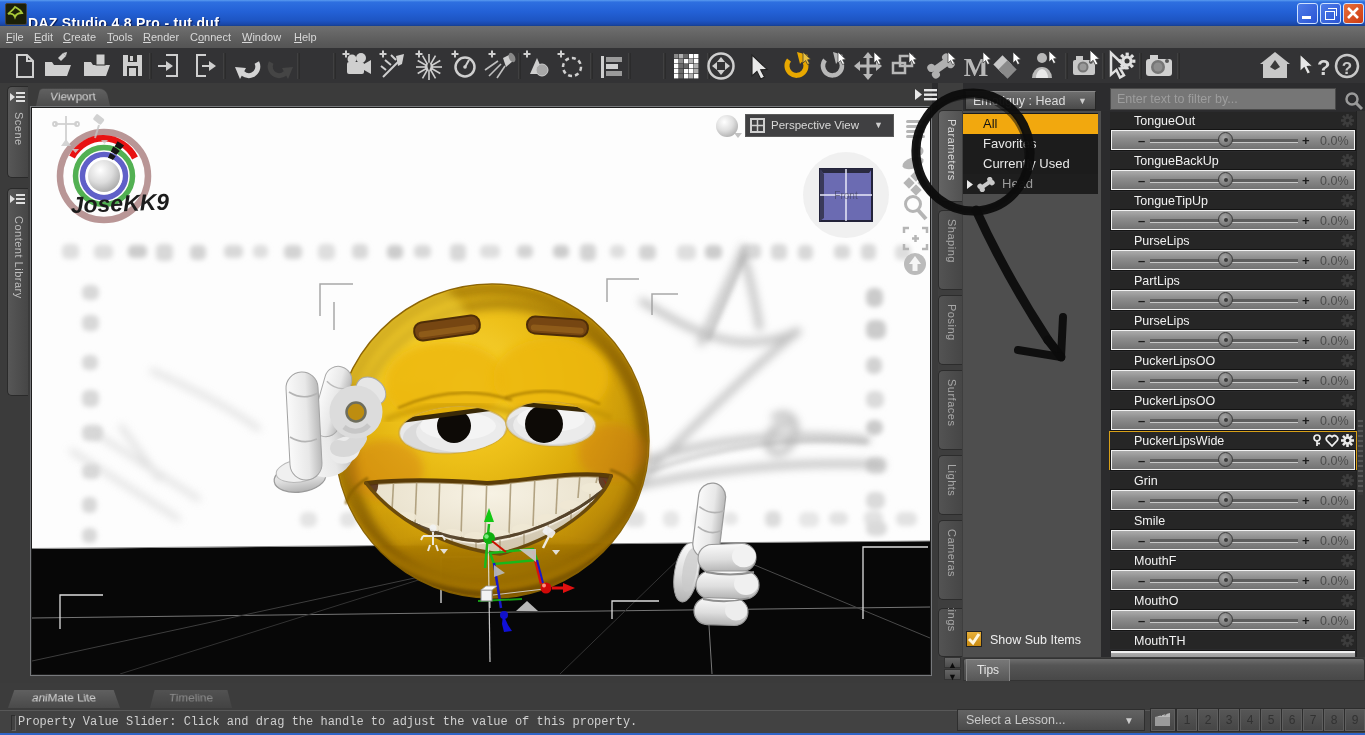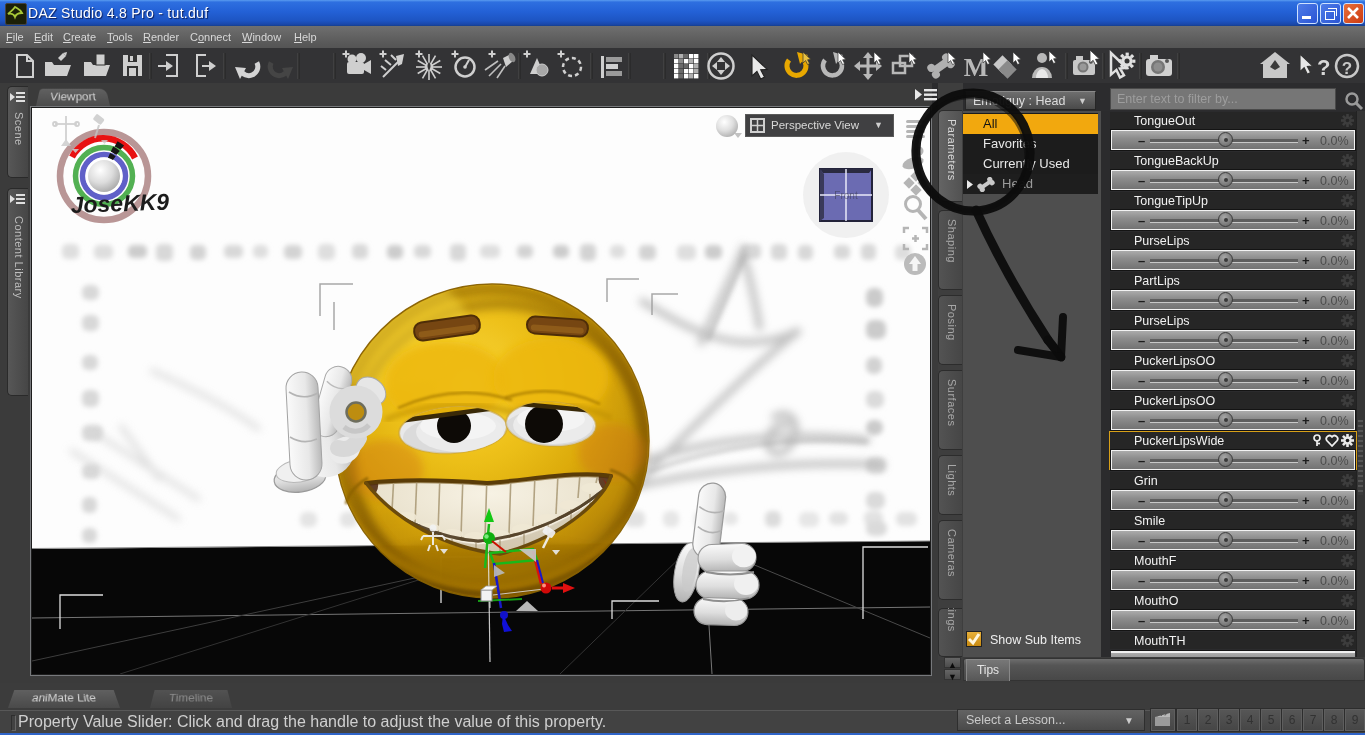--- a/index.html
+++ b/index.html
@@ -1,21 +1,21 @@
 <!DOCTYPE html>
 <html><head>
 <meta charset="utf-8">
 <style>
 html,body{margin:0;padding:0;}
 body{width:1365px;height:735px;overflow:hidden;background:#3c3c3c;font-family:"Liberation Sans",sans-serif;position:relative;}
 .abs{position:absolute;}
 
 #titlebar{left:0;top:0;width:1365px;height:26px;background:linear-gradient(180deg,#5a9cf0 0%,#2e6fe0 8%,#2361d6 45%,#1d54c2 80%,#1a47a8 94%,#16408c 100%);}
 #dazicon{left:5px;top:3px;width:20px;height:20px;background:#1c2008;border:1px solid #444;border-radius:2px;}
-#title-text{left:28px;top:5px;color:#fff;font-size:14px;font-weight:normal;text-shadow:1px 1px 1px rgba(0,0,40,.7);letter-spacing:.3px;}
+#title-text{left:28px;top:15px;color:#fff;font-size:14px;font-weight:bold;text-shadow:1px 1px 1px rgba(0,0,40,.7);letter-spacing:.3px;}
 .winbtn{top:3px;width:21px;height:21px;border-radius:3px;border:1px solid #cfe2ff;box-sizing:border-box;}
 #btn-min{left:1297px;background:linear-gradient(135deg,#4e7ce8,#2a54d4);}
 #btn-max{left:1320px;background:linear-gradient(135deg,#4e7ce8,#2a54d4);}
 #btn-close{left:1343px;background:linear-gradient(135deg,#e8703a,#cc3a12);}
 
 #menubar{left:0;top:26px;width:1365px;height:30px;background:linear-gradient(180deg,#6f6f6f,#585858 60%,#4e4e4e);color:#d8d8d8;font-size:11px;}
 #menubar span{position:absolute;top:5px;}
 #menubar u{text-decoration:underline;}
 
 #toolbar{left:0;top:48px;width:1365px;height:35px;background:#333335;border-bottom:1px solid #222;}
@@ -43,21 +43,21 @@
 .prow{position:absolute;left:1px;top:18px;width:242px;height:18px;background:linear-gradient(180deg,#ababab,#8d8d8d 40%,#737373);border:1px solid #f2f2f2;outline:1px solid #141414;}
 .prow .minus{position:absolute;left:26px;top:2px;color:#1c1c1c;font-weight:bold;font-size:13px;}
 .prow .plus{position:absolute;left:190px;top:2px;color:#1c1c1c;font-weight:bold;font-size:13px;}
 .prow .val{position:absolute;left:208px;top:3px;color:#4c4c4c;font-size:12.5px;}
 .track{position:absolute;left:38px;top:8px;width:148px;height:3px;background:#5e5e5e;border-bottom:1px solid #c8c8c8;}
 .knob{position:absolute;left:106px;top:1px;width:15px;height:15px;border-radius:50%;background:radial-gradient(circle at 40% 35%,#a8a8a8,#7c7c7c 60%,#5f5f5f);border:1px solid #3c3c3c;box-sizing:border-box;}
 .knob:after{content:"";position:absolute;left:5px;top:5px;width:4px;height:4px;border-radius:50%;background:#3a3a3a;}
 
 #bot-row{left:0;top:683px;width:1365px;height:50px;background:#3c3c3c;}
 .btab{position:absolute;top:687px;height:21px;color:#d8d8d8;font-size:12.5px;text-align:center;line-height:21px;background:linear-gradient(180deg,#606060,#4a4a4a);transform:perspective(40px) rotateX(14deg);transform-origin:bottom;}
-#statusbar{left:0;top:710px;width:1365px;height:23px;background:#424242;border-top:1px solid #585858;color:#cfcfcf;font-size:16px;line-height:22px;}
+#statusbar{left:0;top:710px;width:1365px;height:23px;background:#424242;border-top:1px solid #585858;color:#cfcfcf;font-size:12px;line-height:22px;font-family:Liberation Mono, monospace;}
 #blueline{left:0;top:733px;width:1365px;height:2px;background:#2f64c8;}
 
 #tipsbar{left:963px;top:658px;width:402px;height:23px;background:linear-gradient(180deg,#6e6e6e,#555 30%,#484848);border:1px solid #333;border-radius:3px 3px 0 0;box-sizing:border-box;}
 #tips-tab{left:966px;top:659px;width:44px;height:22px;background:linear-gradient(180deg,#777,#575757);border:1px solid #888;border-bottom:none;color:#e5e5e5;font-size:12px;text-align:center;line-height:21px;box-sizing:border-box;}
 
 #lesson{left:957px;top:709px;width:188px;height:22px;background:linear-gradient(180deg,#636363,#4a4a4a);border:1px solid #2e2e2e;color:#c9c9c9;font-size:12.5px;line-height:21px;padding-left:8px;box-sizing:border-box;}
 .numbtn{position:absolute;top:709px;width:20px;height:22px;background:linear-gradient(180deg,#565656,#464646);border:1px solid #5e5e5e;outline:1px solid #2d2d2d;box-sizing:border-box;color:#323232;font-size:12px;text-align:center;line-height:20px;}
 
 #searchbox{left:1110px;top:88px;width:226px;height:22px;background:#767676;border:1px solid #4a4a4a;color:#9d9d9d;font-size:12.5px;line-height:21px;padding-left:6px;box-sizing:border-box;}
 

